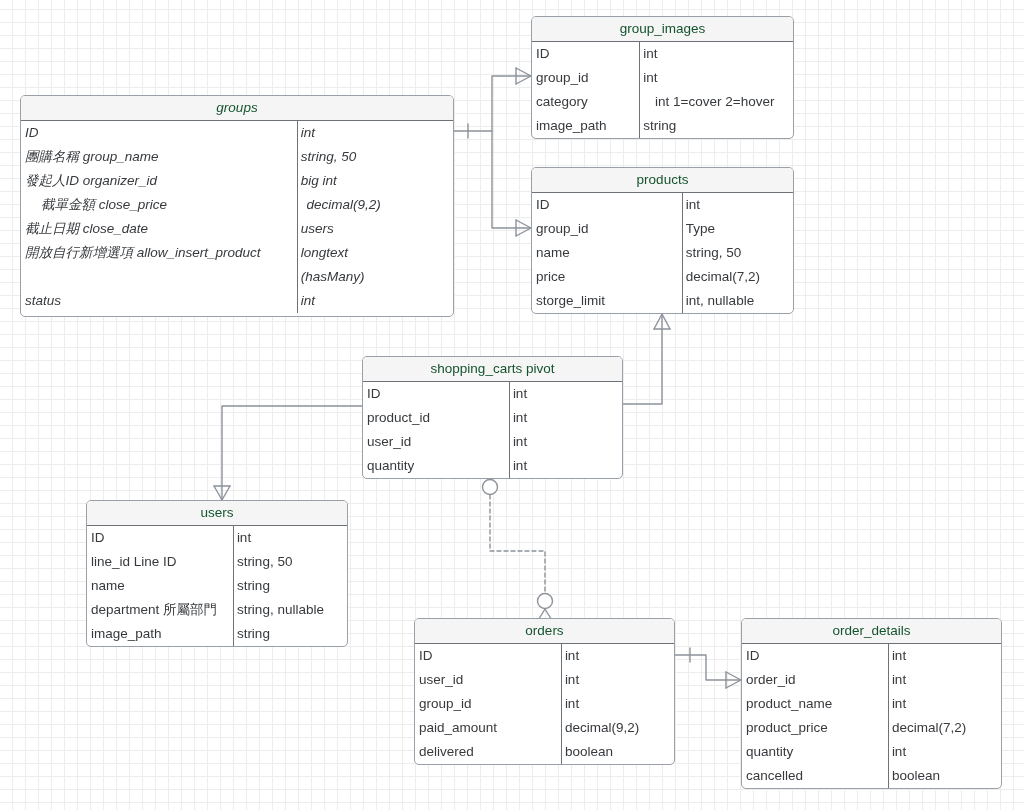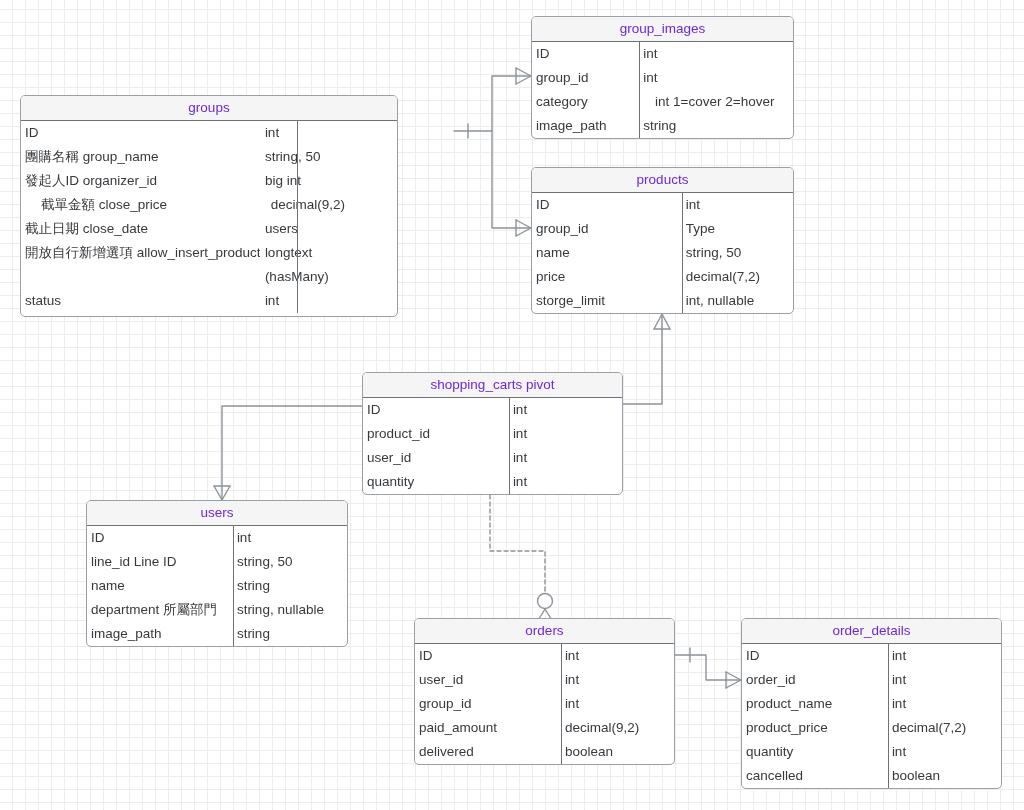--- a/index.html
+++ b/index.html
@@ -43,21 +43,21 @@
     overflow: hidden;
   }
   .entity-header {
     box-sizing: border-box;
     height: 25px;
     line-height: 24px;
     text-align: center;
     background: #f5f5f5;
     border-bottom: 1px solid #6d7279;
     font-size: 13.5px;
-    color: #6d28d9;
+    color: #14532d;
     white-space: nowrap;
   }
   .entity-body {
     position: relative;
   }
   .col-divider {
     position: absolute;
     top: 0;
     bottom: 0;
     width: 1px;
@@ -144,21 +144,21 @@
         <path d="M 690 648 L 690 662"></path>
 
         <path d="M 741 680 L 726 672"></path>
         <path d="M 741 680 L 726 688"></path>
         <path d="M 726 672 L 726 688"></path>
       </g>
 
     </g>
   </svg>
 
-  <div class="entity" id="ent-groups" style="left: 20px; top: 95px; width: 378px; height: 222px;">
+  <div class="entity" id="ent-groups" style="left: 20px; top: 95px; width: 434px; height: 222px; font-style: italic;">
     <div class="entity-header">groups</div>
     <div class="entity-body">
       <div class="col-divider" style="left: 276px;"></div>
       <div class="attr-row">
         <div class="attr-name" style="width: 276px;">ID</div>
         <div class="attr-type" style="width: 158px;">int</div>
       </div>
       <div class="attr-row">
         <div class="attr-name" style="width: 276px;">團購名稱 group_name</div>
         <div class="attr-type" style="width: 158px;">string, 50</div>
@@ -233,21 +233,21 @@
         <div class="attr-name" style="width: 150px;">price</div>
         <div class="attr-type" style="width: 113px;">decimal(7,2)</div>
       </div>
       <div class="attr-row">
         <div class="attr-name" style="width: 150px;">storge_limit</div>
         <div class="attr-type" style="width: 113px;">int, nullable</div>
       </div>
     </div>
   </div>
 
-  <div class="entity" id="ent-shopping_carts" style="left: 362px; top: 372px; width: 261px; height: 123px;">
+  <div class="entity" id="ent-shopping_carts" style="left: 362px; top: 356px; width: 261px; height: 123px;">
     <div class="entity-header">shopping_carts pivot</div>
     <div class="entity-body">
       <div class="col-divider" style="left: 146px;"></div>
       <div class="attr-row">
         <div class="attr-name" style="width: 146px;">ID</div>
         <div class="attr-type" style="width: 115px;">int</div>
       </div>
       <div class="attr-row">
         <div class="attr-name" style="width: 146px;">product_id</div>
         <div class="attr-type" style="width: 115px;">int</div>

